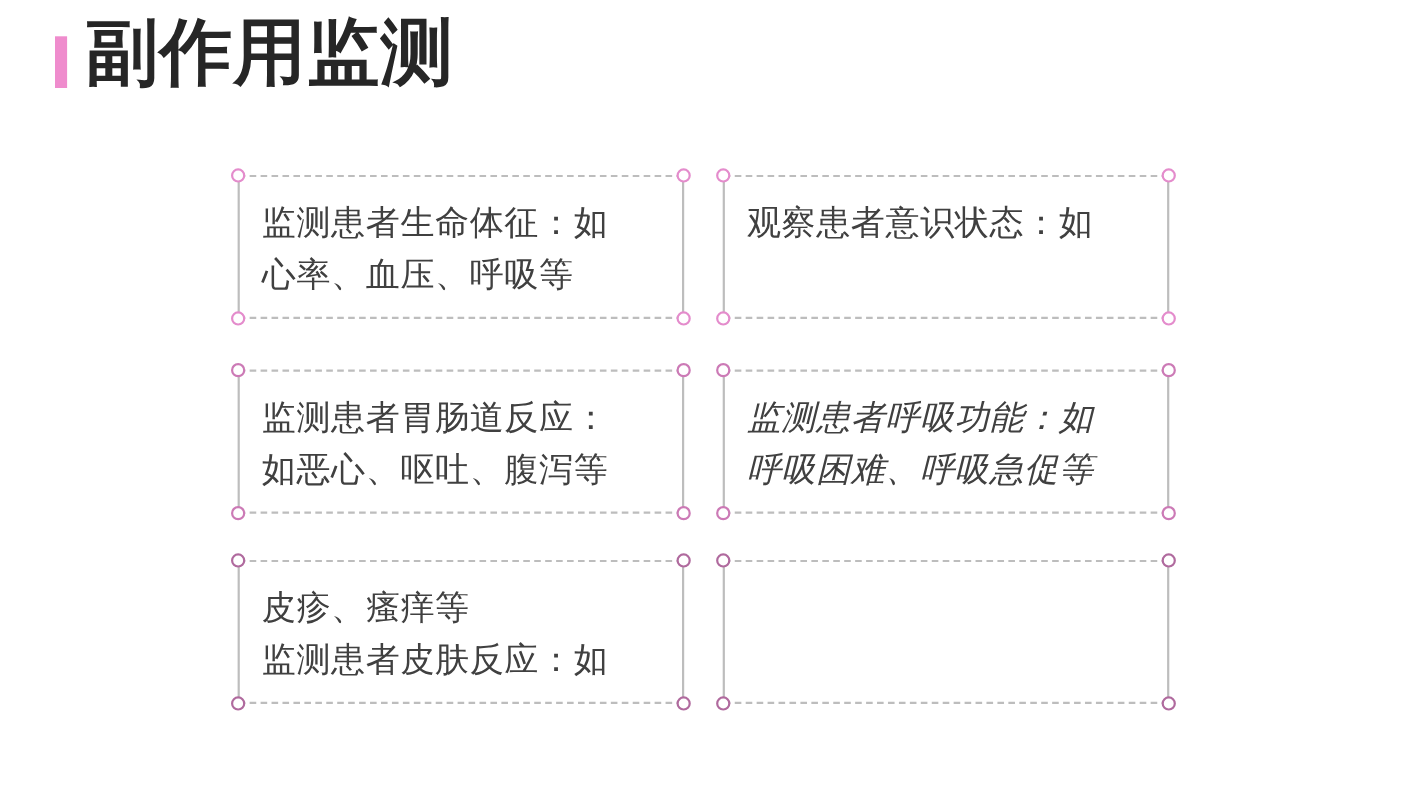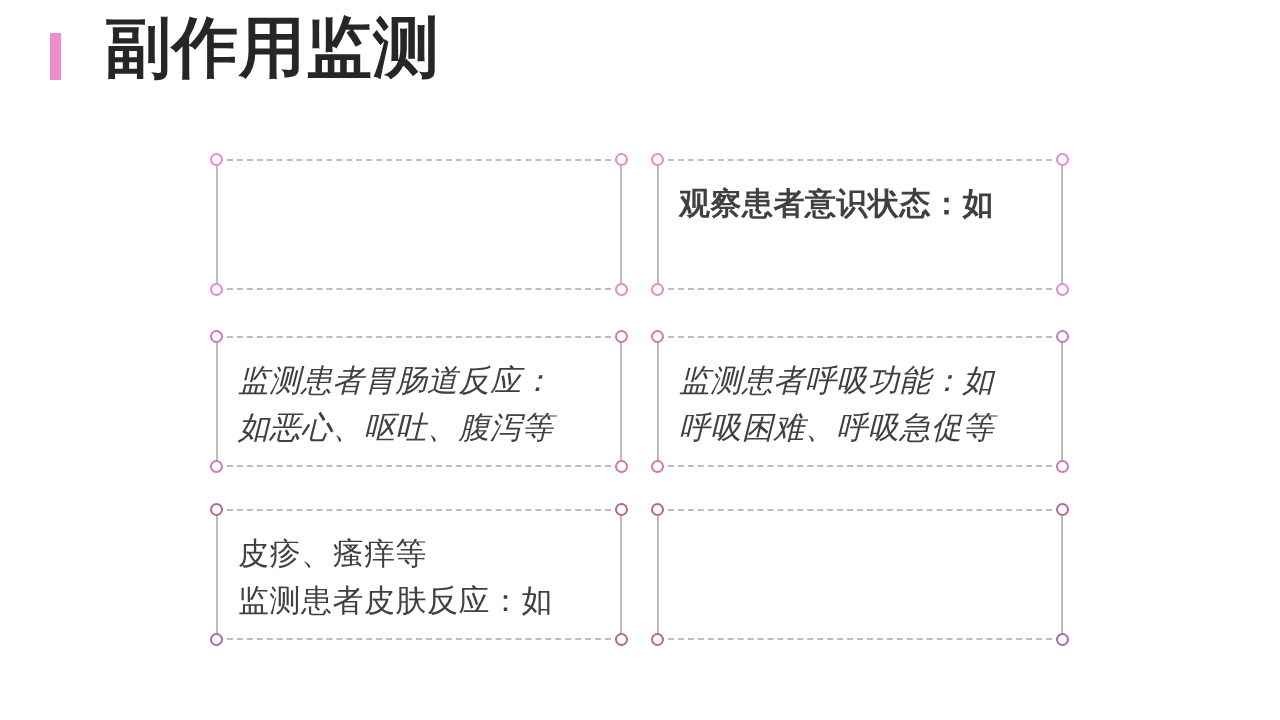--- a/index.html
+++ b/index.html
@@ -7,21 +7,21 @@
       width: 1280px; height: 720px; background: #ffffff; position: relative; overflow: hidden;
       font-family: "DejaVu Sans", "Liberation Sans", sans-serif;
     }
     .title-accent {
       position: absolute; left: 50px; top: 33px; width: 11px; height: 47px;
       background: var(--accent, #ef8ccd);
     }
     .title {
       position: absolute; left: 78px; top: 8px; height: 80px;
       font-size: 66px; font-weight: bold; color: #262626; line-height: 80px;
-      letter-spacing: 1px; white-space: nowrap; margin-left: 27px;
+      letter-spacing: 1px; white-space: nowrap;
     }
     .card {
       position: absolute; width: 404px; height: 129px; box-sizing: border-box;
     }
     .card .edge-top, .card .edge-bottom {
       position: absolute; left: 0; right: 0; height: 0;
       border-top: 2px dashed #bdbdbd;
     }
     .card .edge-top { top: -1px; }
     .card .edge-bottom { bottom: -1px; }
@@ -52,37 +52,41 @@
 
 <div class="card" style="left: 217px; top: 160px; --hc: #e48ccc;">
   <div class="edge-top"></div>
   <div class="edge-bottom"></div>
   <div class="edge-left"></div>
   <div class="edge-right"></div>
   <div class="handle tl"></div>
   <div class="handle tr"></div>
   <div class="handle bl"></div>
   <div class="handle br"></div>
+  <div class="text">
+    <div>监测患者生命体征：如</div>
+    <div>心率、血压、呼吸等</div>
+  </div>
 </div>
 
-<div class="card" style="left: 658px; top: 160px; font-weight: bold; --hc: #e48ccc;">
+<div class="card" style="left: 658px; top: 160px; --hc: #e48ccc;">
   <div class="edge-top"></div>
   <div class="edge-bottom"></div>
   <div class="edge-left"></div>
   <div class="edge-right"></div>
   <div class="handle tl"></div>
   <div class="handle tr"></div>
   <div class="handle bl"></div>
   <div class="handle br"></div>
   <div class="text">
     <div>观察患者意识状态：如</div>
   </div>
 </div>
 
-<div class="card" style="left: 217px; top: 337px; font-style: italic; --hc: #cc7ab6;">
+<div class="card" style="left: 217px; top: 337px; --hc: #cc7ab6;">
   <div class="edge-top"></div>
   <div class="edge-bottom"></div>
   <div class="edge-left"></div>
   <div class="edge-right"></div>
   <div class="handle tl"></div>
   <div class="handle tr"></div>
   <div class="handle bl"></div>
   <div class="handle br"></div>
   <div class="text">
     <div>监测患者胃肠道反应：</div>

